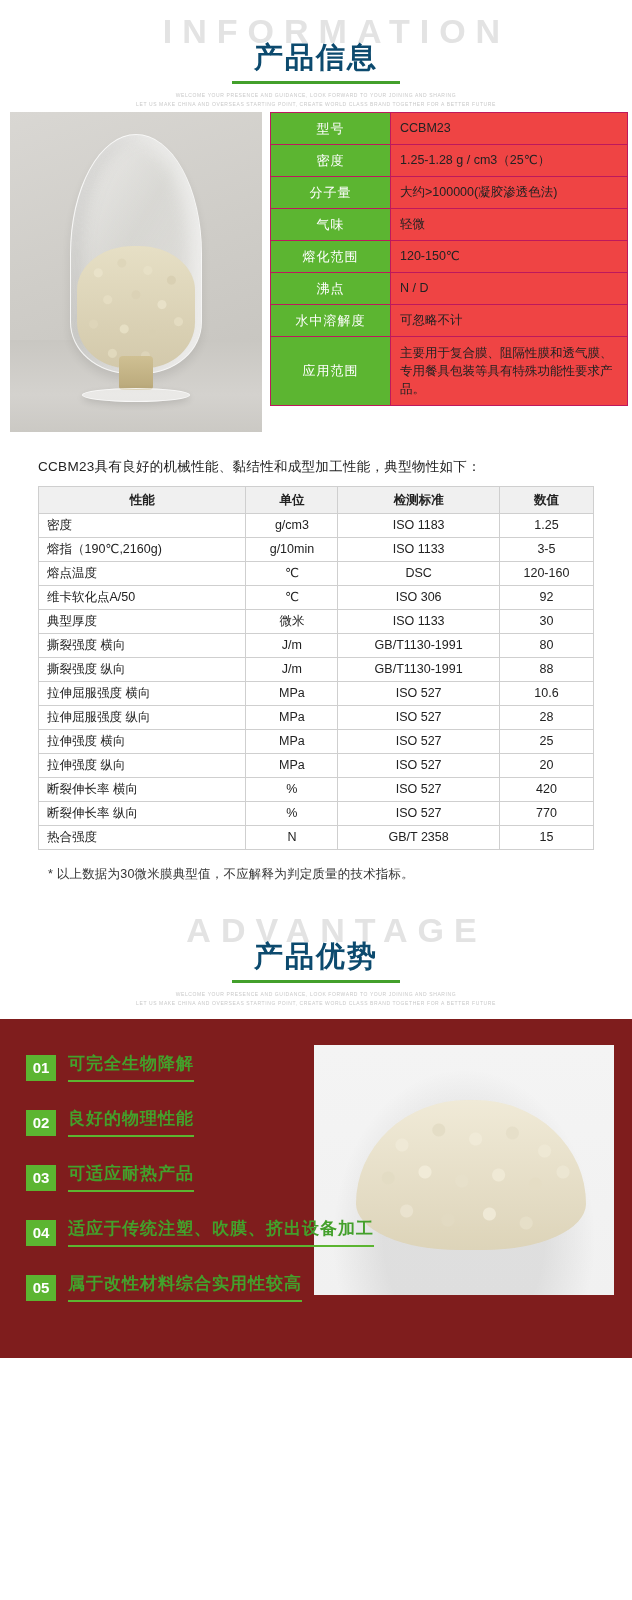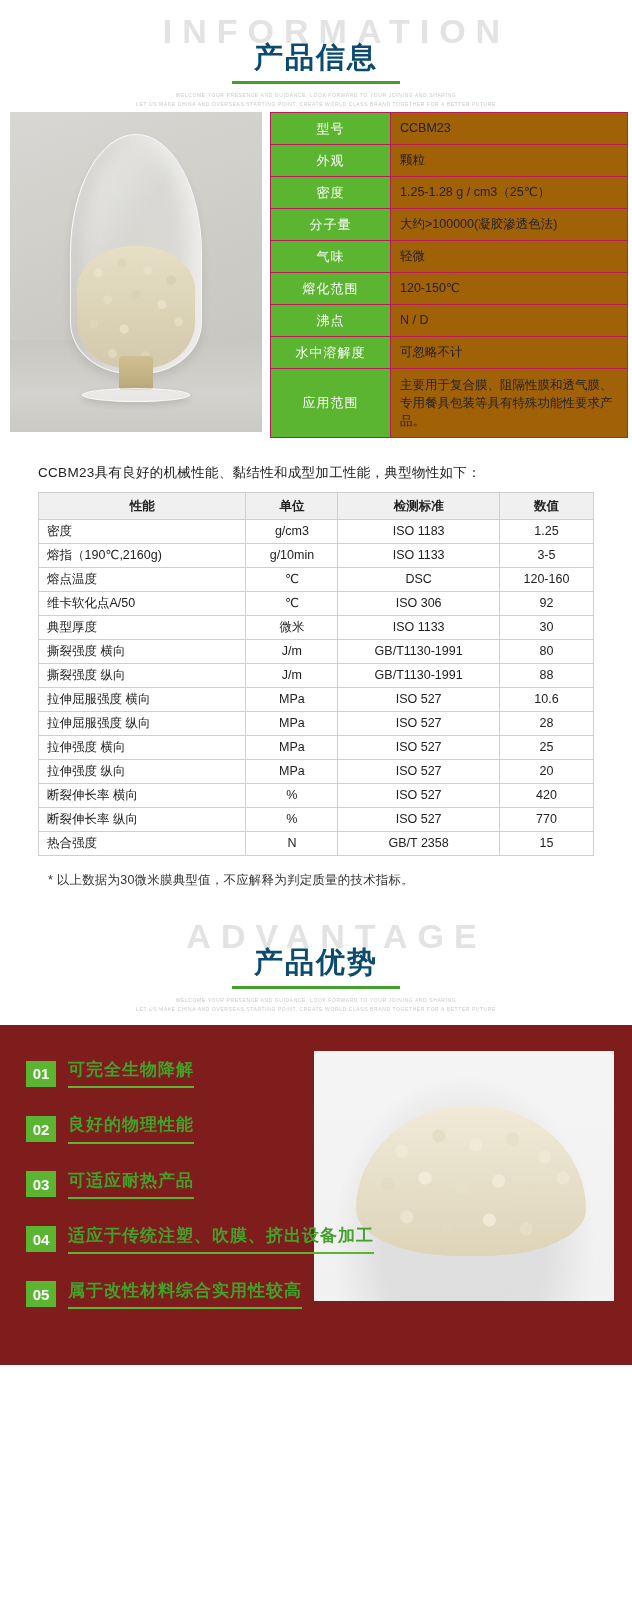--- a/index.html
+++ b/index.html
@@ -134,21 +134,21 @@
   table.spec td.k {
     width: 120px;
     background: #5cb531;
     color: #fff;
     text-align: center;
     font-size: 13px;
     height: 32px;
     letter-spacing: 1px;
   }
   table.spec td.v {
-    background: #a16207;
+    background: #ef4444;
     padding: 6px 9px;
     line-height: 1.45;
     font-size: 12.5px;
   }
   table.spec tr.tall td.k { height: 68px; }
   table.spec tr.tall td.v { padding: 7px 9px; }
 
   
   .intro {
     font-size: 13.5px;
@@ -277,24 +277,20 @@
       <div class="pellets"></div>
       <div class="vase-stem"></div>
       <div class="vase-base"></div>
     </div>
 
     <table class="spec">
       <tbody>
         <tr>
             <td class="k">型号</td>
             <td class="v">CCBM23</td>
-          </tr>
-        <tr>
-            <td class="k">外观</td>
-            <td class="v">颗粒</td>
           </tr>
         <tr>
             <td class="k">密度</td>
             <td class="v">1.25-1.28 g / cm3（25℃）</td>
           </tr>
         <tr>
             <td class="k">分子量</td>
             <td class="v">大约&gt;100000(凝胶渗透色法)</td>
           </tr>
         <tr>

